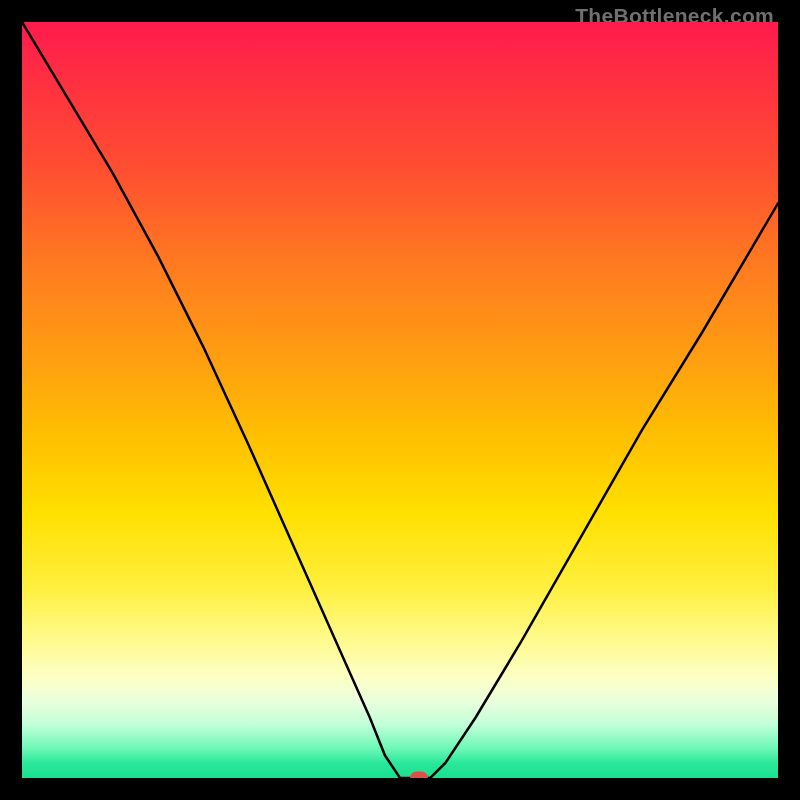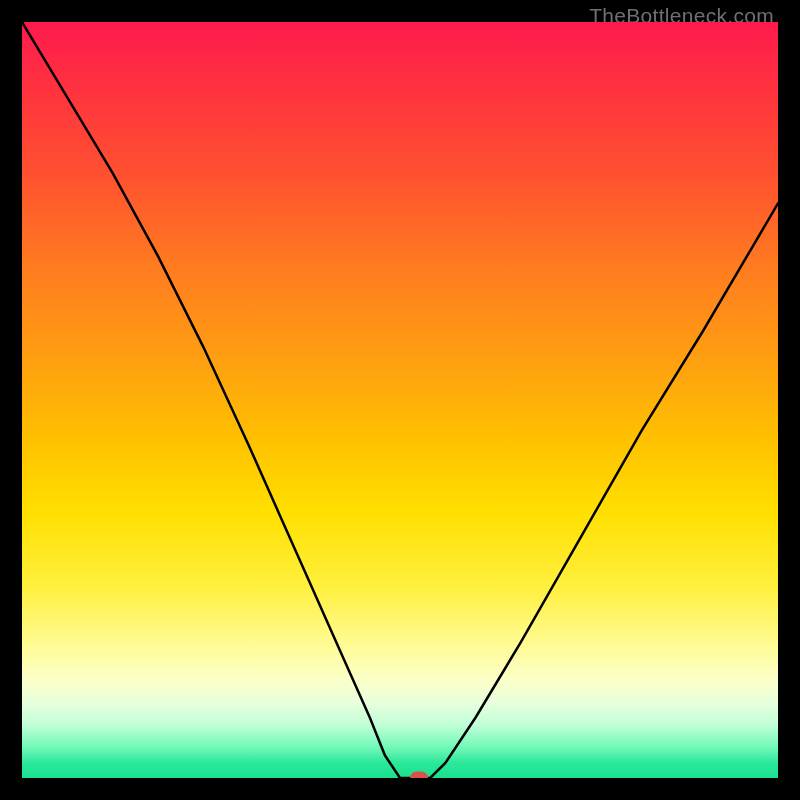--- a/index.html
+++ b/index.html
@@ -49,21 +49,21 @@
       #70f8b8 96%,
       #2be89a 98%,
       #1ae090 100%);
   }
   .watermark {
     position: absolute;
     top: 4px;
     right: 26px;
     color: #707070;
     font-size: 21px;
-    font-weight: 400;
+    font-weight: 700;
     letter-spacing: 0.3px;
   }
   .curve-svg {
     position: absolute;
     left: 0;
     top: 0;
     width: 756px;
     height: 756px;
   }
   .marker {

